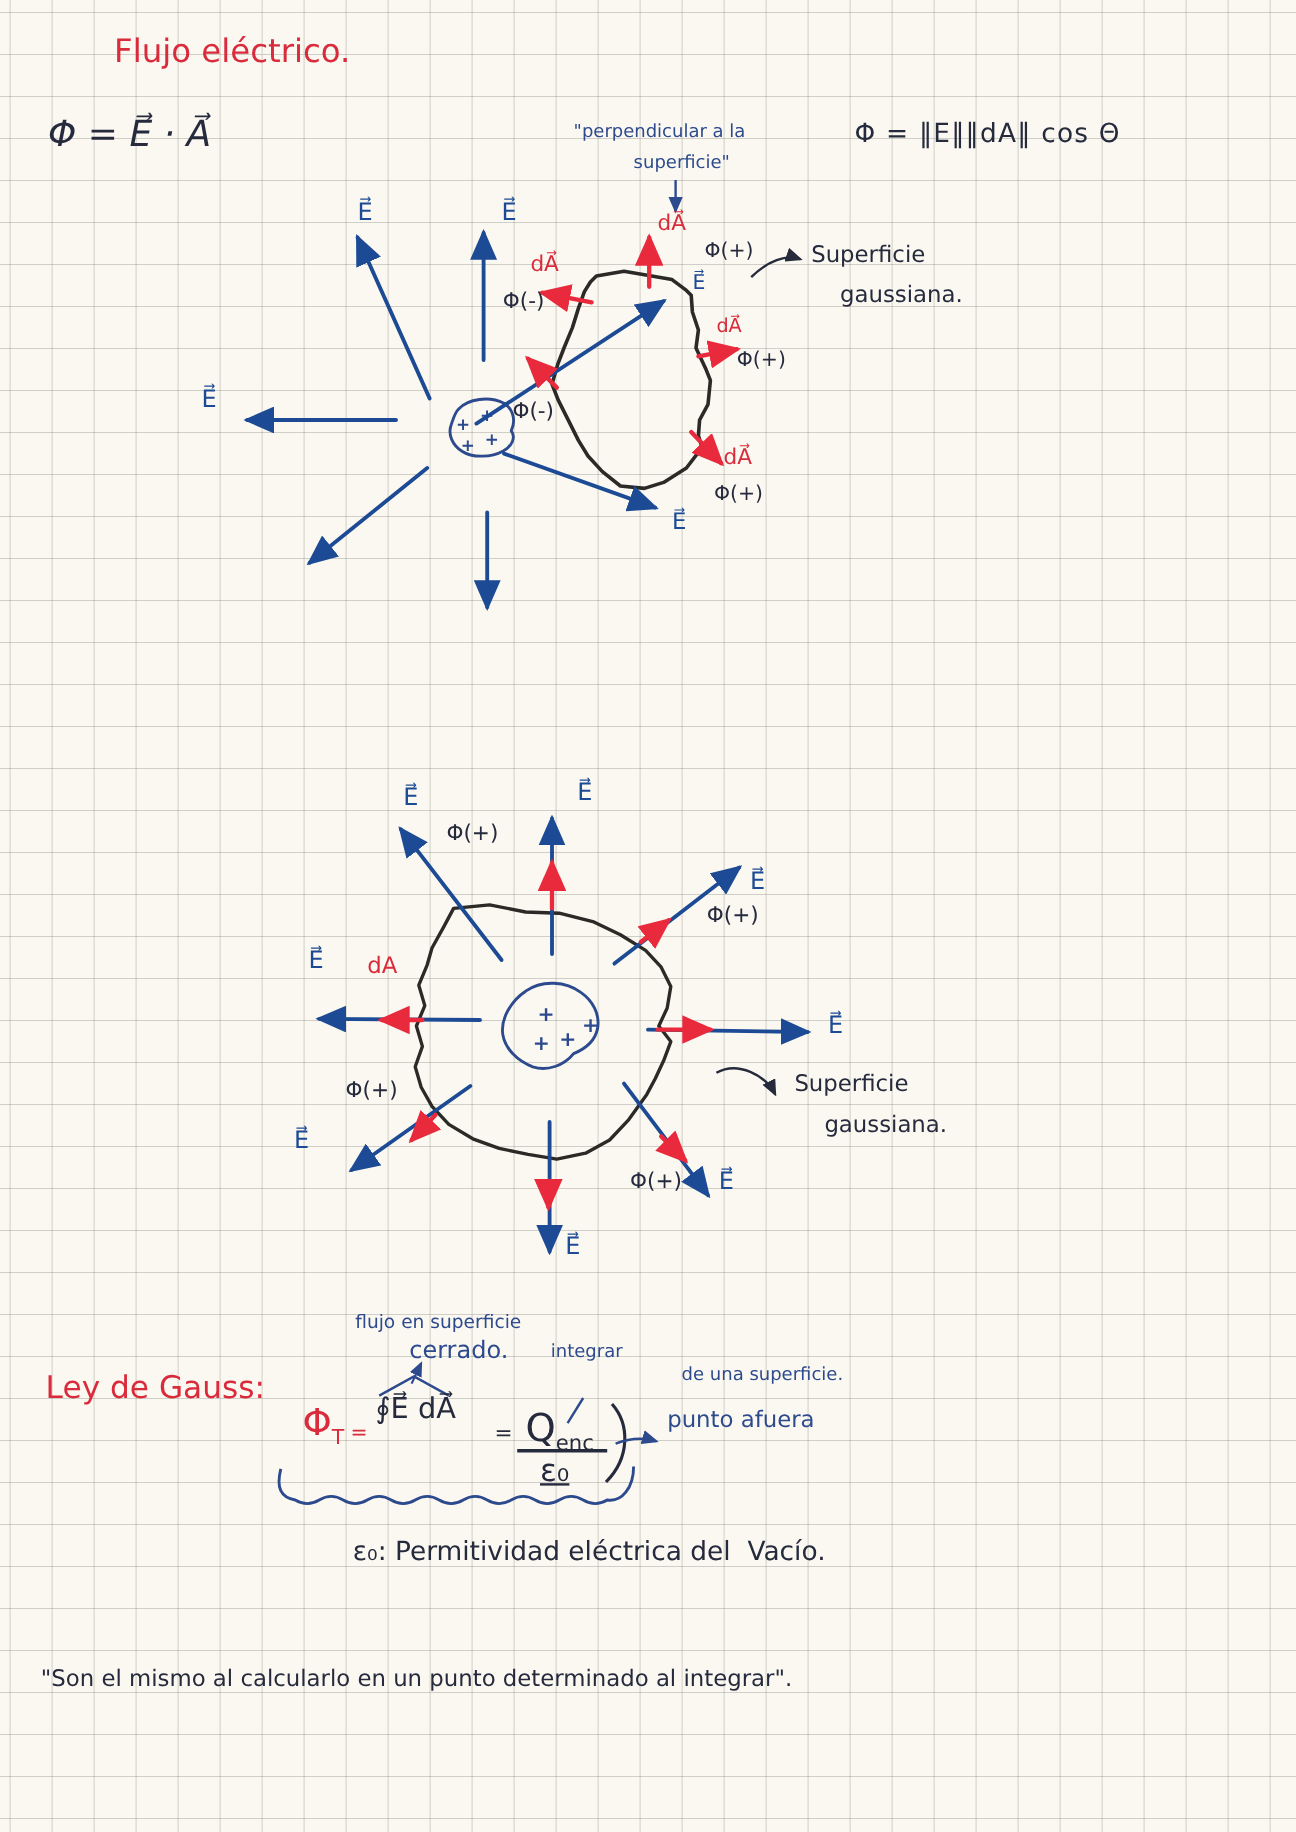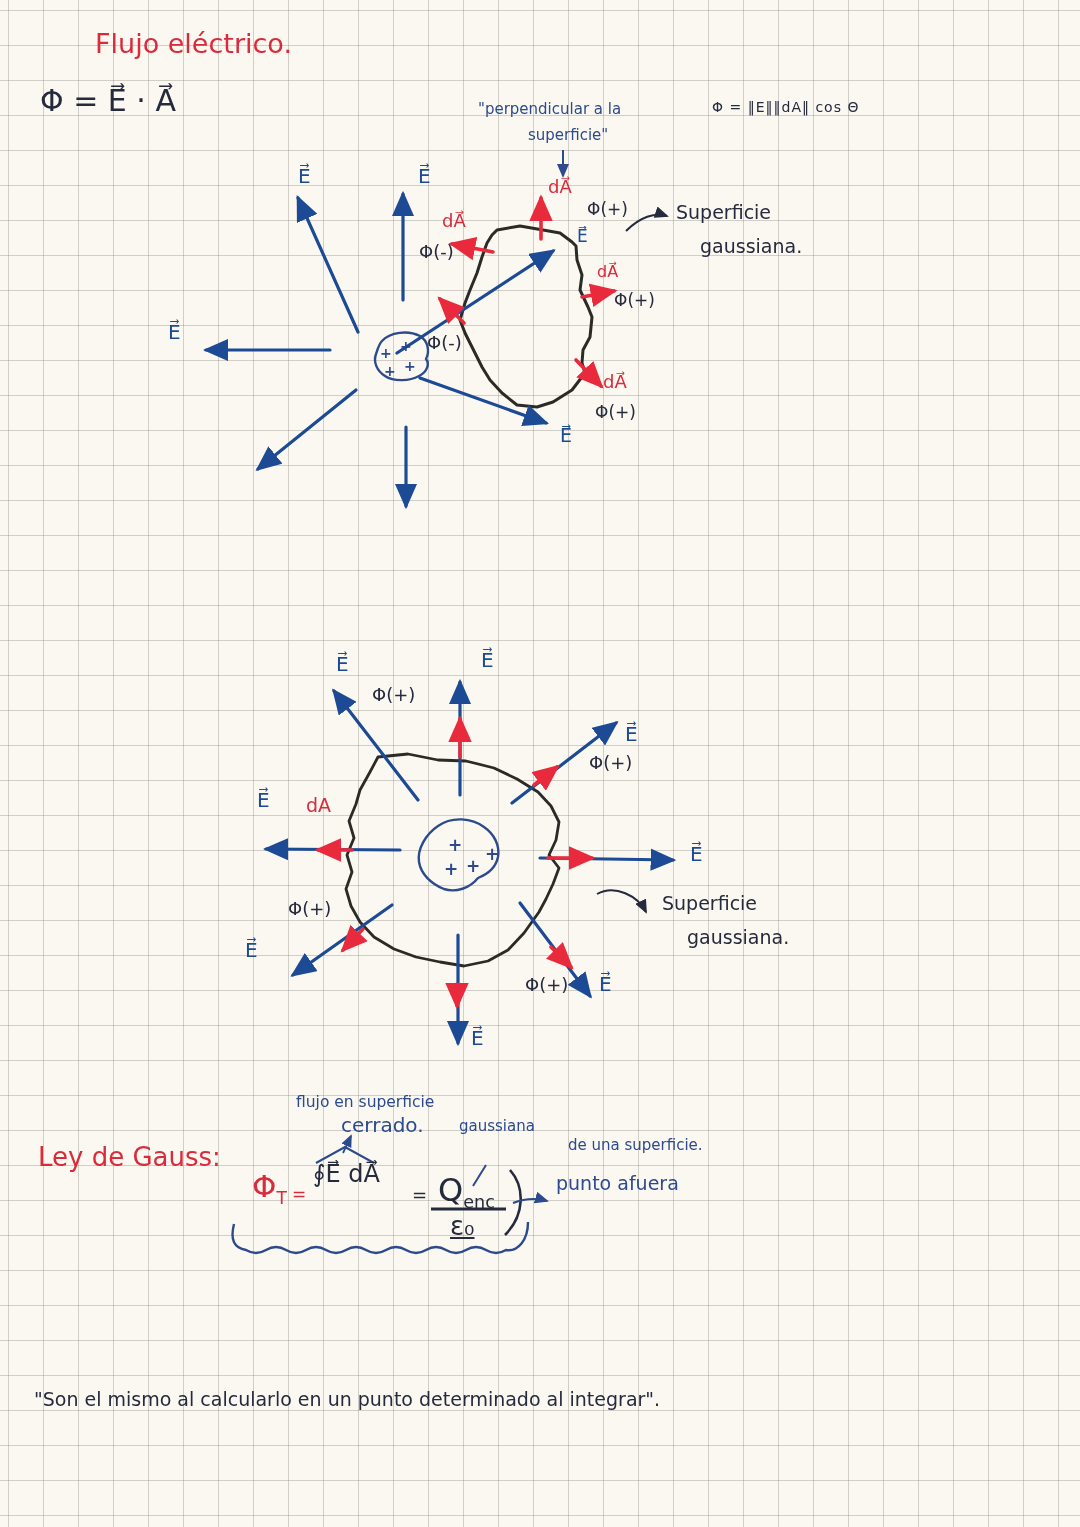--- a/index.html
+++ b/index.html
@@ -136,22 +136,22 @@
     <path d="M510,1170 C525,1187 525,1215 505,1235" fill="none" stroke="#262a3d" stroke-width="2.6"></path>
     <path d="M513,1203 C526,1198 537,1198 547,1201" fill="none" stroke="#2d4a8e" stroke-width="2" marker-end="url(#an)"></path>
     <path d="M234,1224 C230,1240 234,1248 246,1250
              Q256,1256 266,1250 Q276,1244 286,1250 Q296,1256 306,1250 Q316,1244 326,1250
              Q336,1256 346,1250 Q356,1244 366,1250 Q376,1256 386,1250 Q396,1244 406,1250
              Q416,1256 426,1250 Q436,1244 446,1250 Q456,1256 466,1250 Q476,1244 486,1250
              Q496,1256 506,1250 C518,1252 528,1240 528,1222" fill="none" stroke="#2d4a8e" stroke-width="2.4"></path>
   </svg>
 
   <span class="lbl c-red" style="left:95px;top:30px;font-size:27px;">Flujo eléctrico.</span>
-  <span class="lbl c-ink" style="left:40px;top:85px;font-size:30px;">Φ = E⃗ · A⃗</span>
-  <span class="lbl c-ink" style="left:712px;top:100px;font-size:14px;letter-spacing:1px;">Φ = ‖E‖‖dA‖ cos Θ</span>
+  <span class="lbl c-ink" style="left:40px;top:97px;font-size:30px;font-style:italic;">Φ = E⃗ · A⃗</span>
+  <span class="lbl c-ink" style="left:712px;top:100px;font-size:22px;letter-spacing:1px;">Φ = ‖E‖‖dA‖ cos Θ</span>
   <span class="lbl c-navy" style="left:478px;top:102px;font-size:15px;">"perpendicular a la</span>
   <span class="lbl c-navy" style="left:528px;top:128px;font-size:15px;">superficie"</span>
 
   <span class="lbl c-blue" style="left:298px;top:166px;font-size:20px;">E⃗</span>
   <span class="lbl c-blue" style="left:418px;top:166px;font-size:20px;">E⃗</span>
   <span class="lbl c-blue" style="left:168px;top:322px;font-size:20px;">E⃗</span>
   <span class="lbl c-blue" style="left:577px;top:228px;font-size:17px;">E⃗</span>
   <span class="lbl c-blue" style="left:560px;top:426px;font-size:19px;">E⃗</span>
 
   <span class="lbl c-red" style="left:548px;top:178px;font-size:18px;">dA⃗</span>
@@ -183,27 +183,28 @@
   <span class="lbl c-ink" style="left:525px;top:976px;font-size:18px;">Φ(+)</span>
 
   <span class="lbl c-red" style="left:306px;top:796px;font-size:19px;">dA</span>
 
   <span class="lbl c-ink" style="left:662px;top:894px;font-size:19px;">Superficie</span>
   <span class="lbl c-ink" style="left:687px;top:928px;font-size:19px;">gaussiana.</span>
 
   <span class="lbl c-red" style="left:38px;top:1144px;font-size:26px;">Ley de Gauss:</span>
   <span class="lbl c-navy" style="left:296px;top:1094px;font-size:15.5px;">flujo en superficie</span>
   <span class="lbl c-navy" style="left:341px;top:1115px;font-size:20px;">cerrado.</span>
-  <span class="lbl c-navy" style="left:459px;top:1119px;font-size:15px;">gaussiana</span>
+  <span class="lbl c-navy" style="left:459px;top:1119px;font-size:15px;">integrar</span>
 
   <span class="lbl c-red" style="left:252px;top:1170px;font-size:31px;"><span>Φ</span><sub>T</sub></span>
   <span class="lbl c-red" style="left:292px;top:1186px;font-size:17px;">=</span>
   <span class="lbl c-ink" style="left:313px;top:1162px;font-size:24px;">∮E⃗ dA⃗</span>
   <span class="lbl c-ink" style="left:412px;top:1186px;font-size:18px;">=</span>
   <span class="lbl c-ink" style="left:438px;top:1174px;font-size:32px;"><span>Q</span><sub>enc</sub></span>
   <span class="lbl c-ink" style="left:450px;top:1213px;font-size:26px;text-decoration:underline;">ε₀</span>
   <span class="lbl c-navy" style="left:556px;top:1174px;font-size:19px;">punto afuera</span>
   <span class="lbl c-navy" style="left:568px;top:1138px;font-size:15px;">de una superficie.</span>
 
+  <span class="lbl c-ink" style="left:294px;top:1282px;font-size:22px;">ε₀: Permitividad eléctrica del  Vacío.</span>
 
   <span class="lbl c-ink" style="left:34px;top:1390px;font-size:19px;">"Son el mismo al calcularlo en un punto determinado al integrar".</span>
 
 </div>
 
 </body></html>

